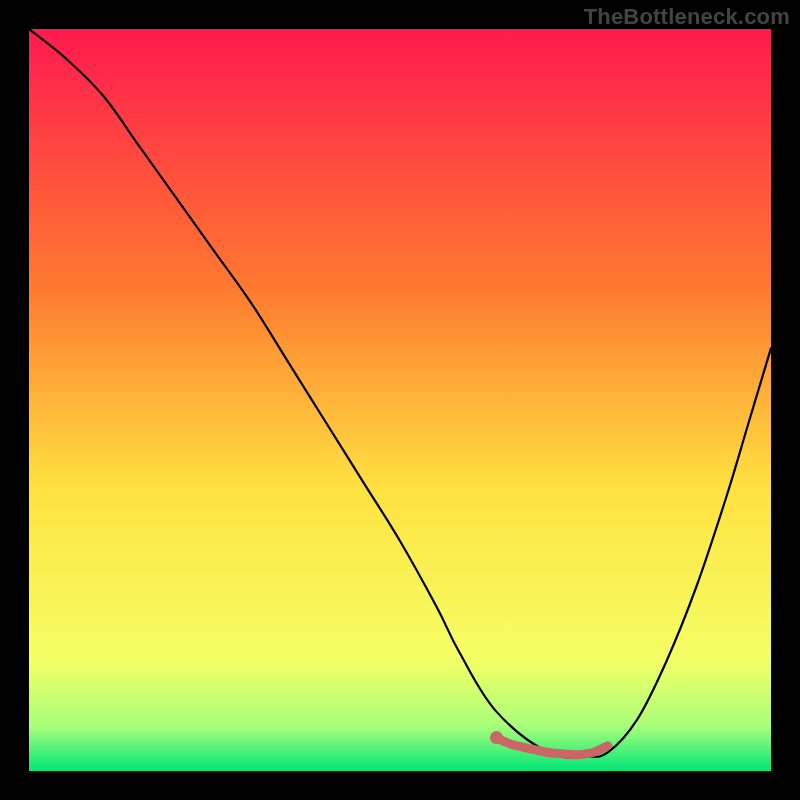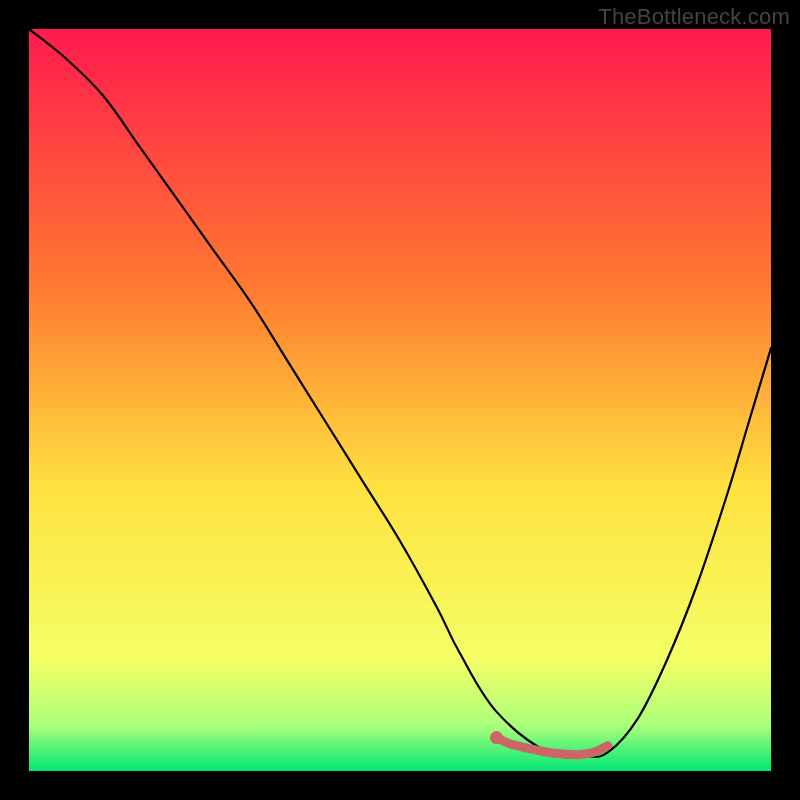--- a/index.html
+++ b/index.html
@@ -16,21 +16,21 @@
     width: 800px;
     height: 800px;
     background: #000;
   }
   .watermark {
     position: absolute;
     top: 4px;
     right: 10px;
     color: #444;
     font-size: 22px;
-    font-weight: 400;
+    font-weight: 700;
     letter-spacing: 0.2px;
     z-index: 5;
     user-select: none;
   }
   svg.plot {
     position: absolute;
     left: 29px;
     top: 29px;
     width: 742px;
     height: 742px;

